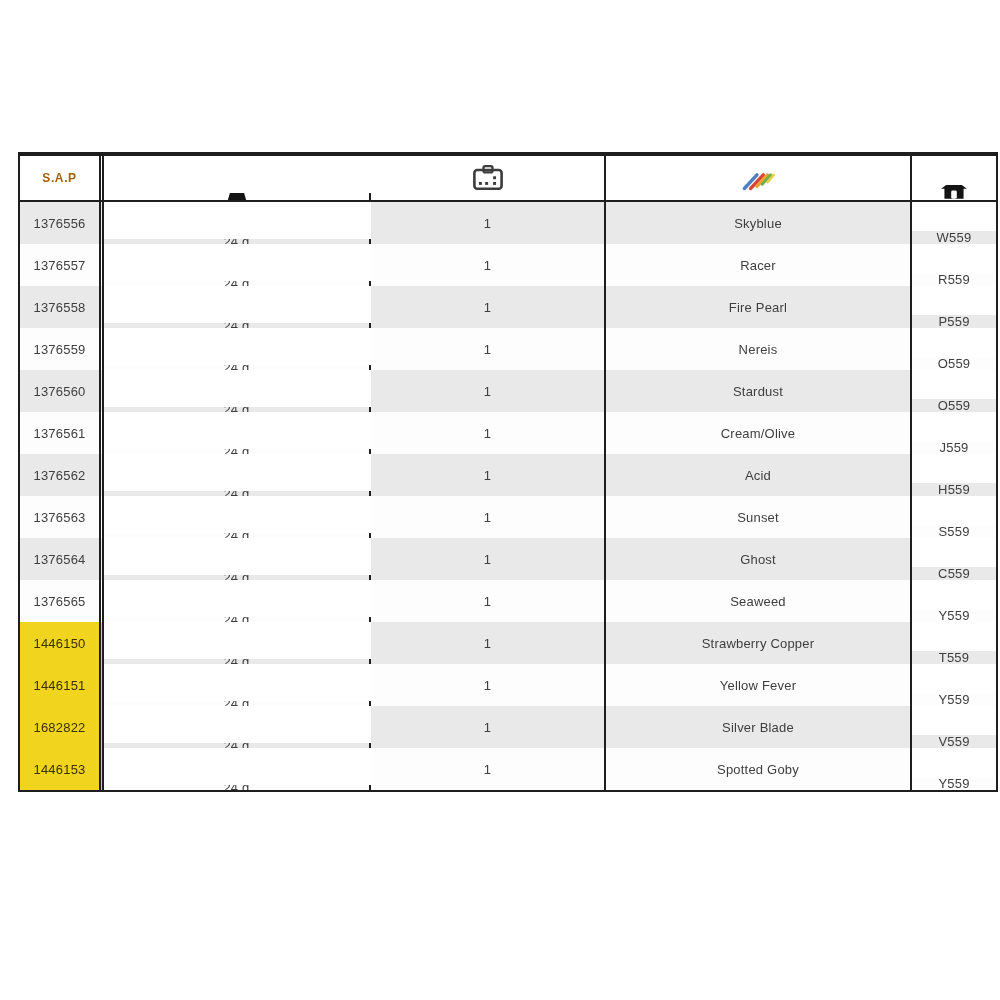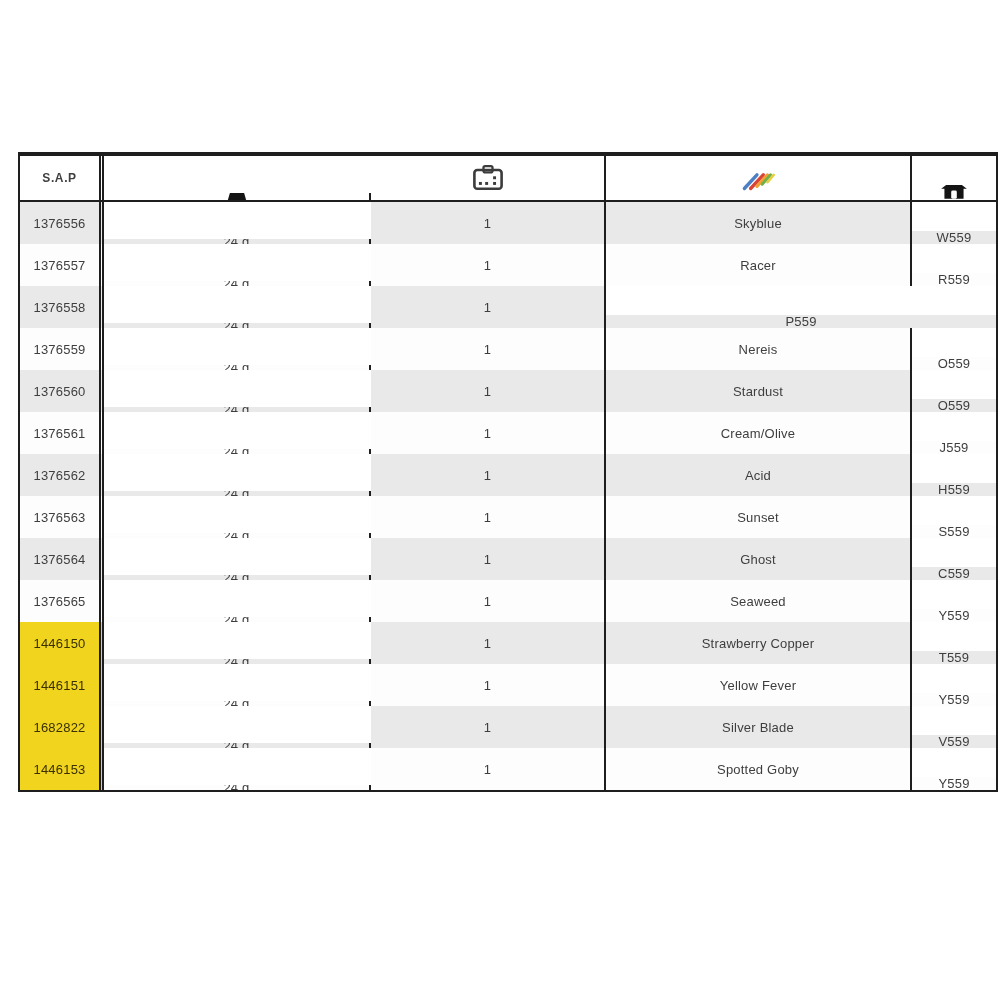--- a/index.html
+++ b/index.html
@@ -50,21 +50,21 @@
     overflow:hidden;
   }
   .c-sap{width:84px;border-right:5px double var(--border);}
   .c-weight{width:267px;border-right:2px solid var(--border);margin-top:37px;}
   .c-qty{width:235px;border-right:2px solid var(--border);}
   .c-color{width:306px;border-right:2px solid var(--border);font-size:13px;}
   .c-shop{flex:1;margin-top:29px;}
   .cell.hl{background:var(--highlight) !important;color:#3a3000;}
   .hcell{background:#fff !important;}
   .sap-label{
-    font-weight:bold;font-size:12px;letter-spacing:0.6px;color:#404040;
+    font-weight:bold;font-size:12px;letter-spacing:0.6px;color:#a16207;
   }
   .icon-wrap{display:flex;flex-direction:column;align-items:center;justify-content:center;line-height:0;}
   .shop-word{
     font-size:6px;line-height:6px;font-weight:bold;color:#222;
     letter-spacing:0.4px;transform:scale(0.85);margin-top:-1px;
   }
 </style>
 </head>
 <body>
 
@@ -130,20 +130,21 @@
     <div class="cell c-weight">24 g</div>
     <div class="cell c-qty">1</div>
     <div class="cell c-color">Racer</div>
     <div class="cell c-shop">R559</div>
   </div>
 
   <div class="trow drow alt">
     <div class="cell c-sap">1376558</div>
     <div class="cell c-weight">24 g</div>
     <div class="cell c-qty">1</div>
+    <div class="cell c-color">Fire Pearl</div>
     <div class="cell c-shop">P559</div>
   </div>
 
   <div class="trow drow base">
     <div class="cell c-sap">1376559</div>
     <div class="cell c-weight">24 g</div>
     <div class="cell c-qty">1</div>
     <div class="cell c-color">Nereis</div>
     <div class="cell c-shop">O559</div>
   </div>

